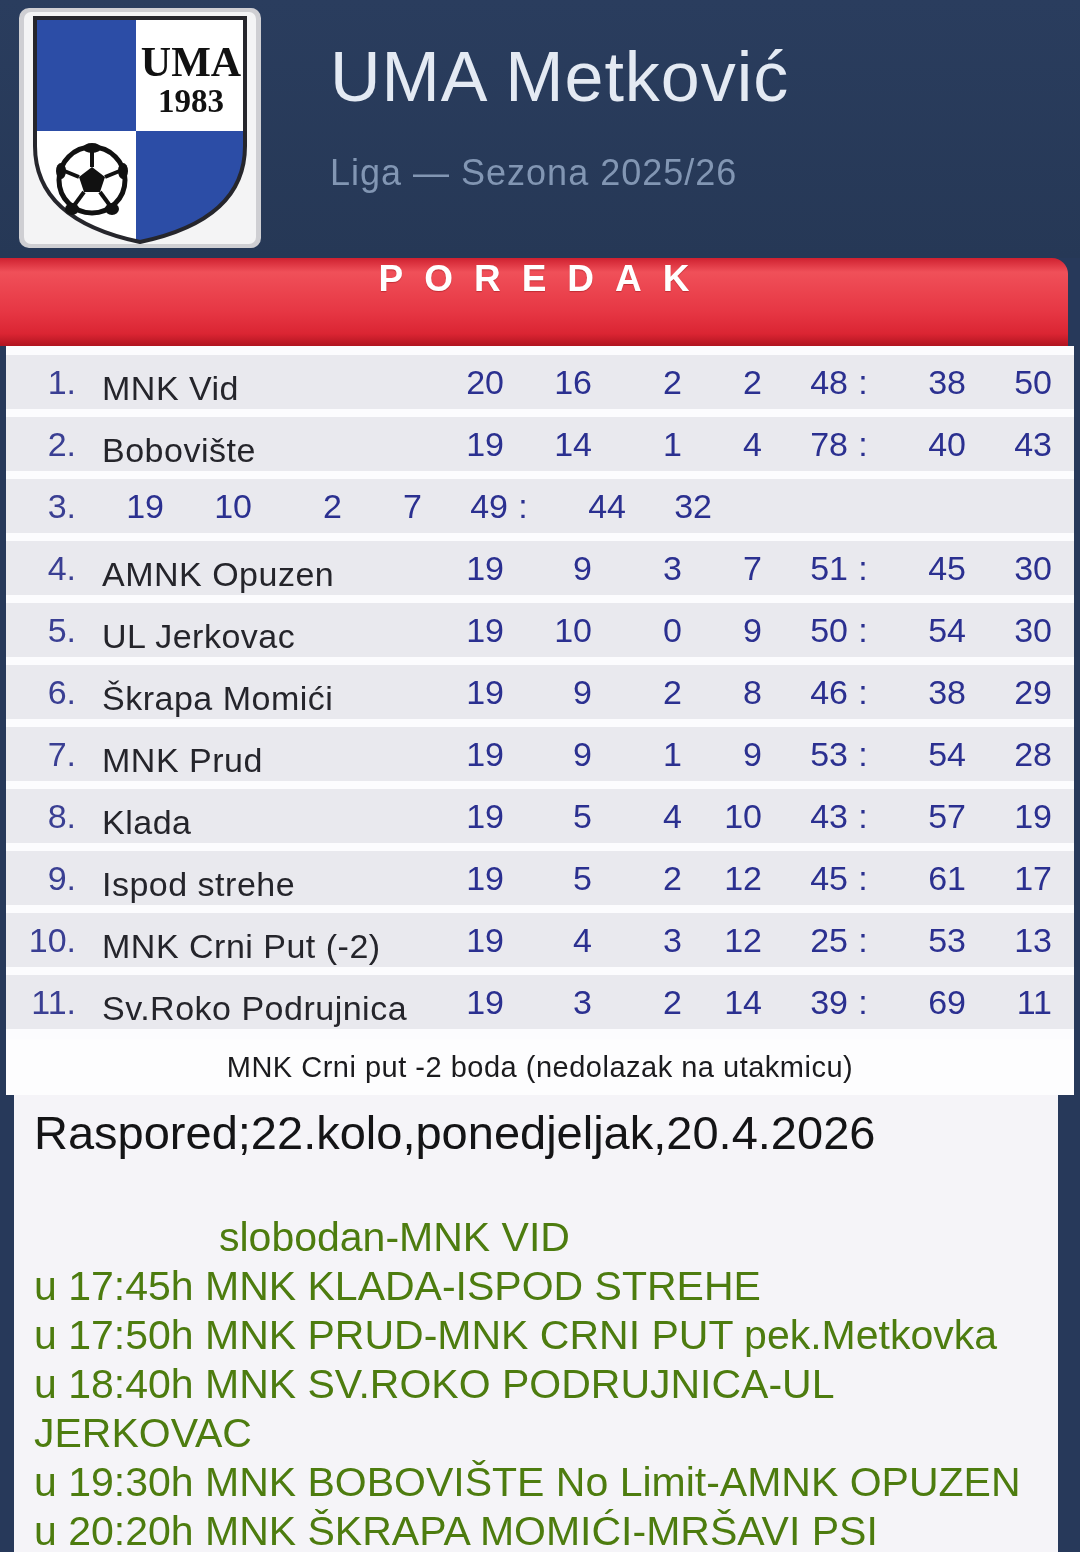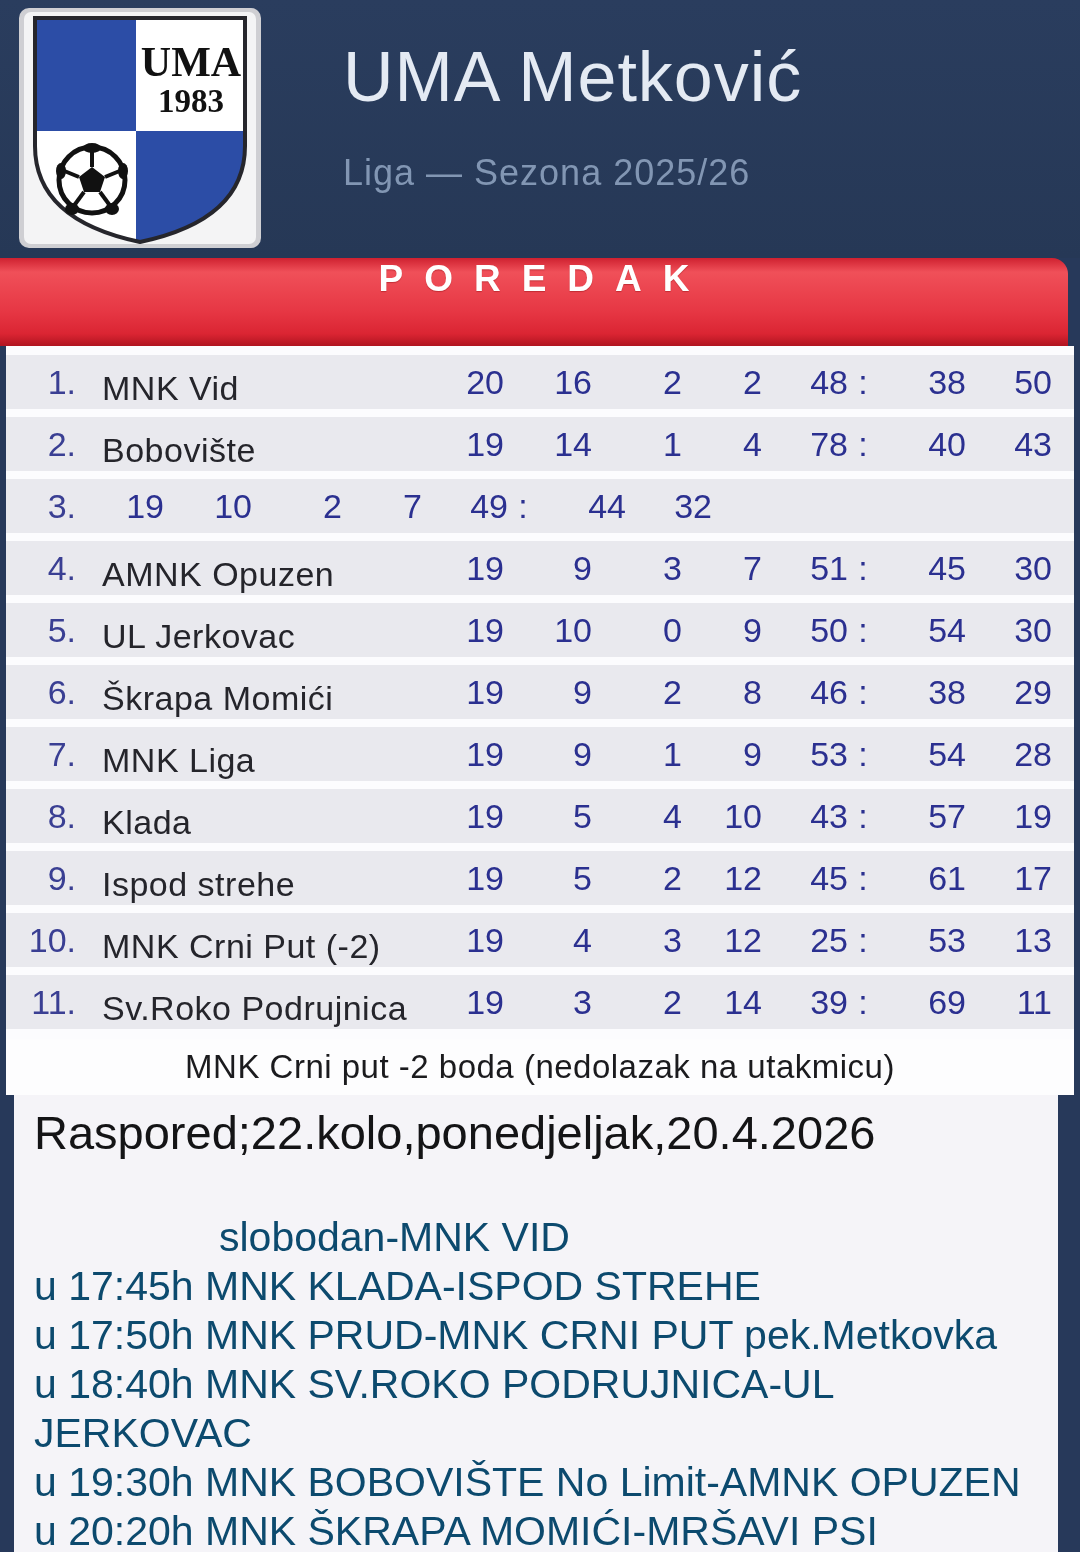--- a/index.html
+++ b/index.html
@@ -17,21 +17,21 @@
     height:258px;
     background:linear-gradient(180deg,#2a3d5e 0%,#263856 100%);
     display:flex; align-items:flex-start;
     position:relative;
   }
   .badge-frame {
     position:absolute; left:8px; top:8px;
     width:242px; height:240px;padding-left:11px;
   }
   .header-titles {
-    position:absolute; left:330px; top:38px; width:700px;margin-left:13px;
+    position:absolute; left:330px; top:38px; width:700px;
   }
   .header-title {
     color:#e4eaf3; font-size:70px; font-weight:400; letter-spacing:1px;
     line-height:78px; white-space:nowrap;
   }
   .header-subtitle {
     color:#8296b3; font-size:36px; font-weight:400; letter-spacing:1px;
     line-height:62px; margin-top:26px; white-space:nowrap;
   }
 
@@ -67,35 +67,35 @@
   .c-l { width:80px; }  .c-gf { width:86px; }
   .c-sep { width:30px; text-align:center; color:#2b3090; flex:none; }
   .c-ga { width:88px; } .c-pts { width:108px; padding-right:22px; }
 
   
   .note-strip {
     margin:0 6px; width:1068px; height:56px;
     background:#fdfdfe;
     display:flex; align-items:center; justify-content:center;
   }
-  .note-text { color:#1b1b1e; font-size:33px; letter-spacing:.5px; }
+  .note-text { color:#1b1b1e; font-size:29px; letter-spacing:.5px; }
 
   
   .schedule-panel {
     margin-left:14px; margin-right:22px; width:1044px; height:466px;
     background:#f5f4f8;
     padding:10px 0 0 20px;
   }
   .schedule-heading {
     color:#141416; font-size:47px; line-height:56px; letter-spacing:0;
     white-space:nowrap;
   }
   .schedule-lines { margin-top:52px; }
   .schedule-line {
-    color:#0c4a6e; font-size:41px; line-height:49px;
+    color:#4d7c0f; font-size:41px; line-height:49px;
     max-width:1005px;
   }
   .schedule-line.indented { padding-left:185px; }
 
   
   .badge-uma  { font-family:"Liberation Serif", serif; font-weight:bold; font-size:42px; fill:#111; }
   .badge-year { font-family:"Liberation Serif", serif; font-weight:bold; font-size:33px; fill:#111; }
 </style>
 </head>
 <body>
@@ -222,21 +222,21 @@
     <div class="c-num c-d">2</div>
     <div class="c-num c-l">8</div>
     <div class="c-num c-gf">46</div>
     <div class="c-sep">:</div>
     <div class="c-num c-ga">38</div>
     <div class="c-num c-pts">29</div>
   </div>
 
   <div class="t-row">
     <div class="c-rank">7.</div>
-    <div class="c-team">MNK Liga</div>
+    <div class="c-team">MNK Prud</div>
     <div class="c-num c-gp">19</div>
     <div class="c-num c-w">9</div>
     <div class="c-num c-d">1</div>
     <div class="c-num c-l">9</div>
     <div class="c-num c-gf">53</div>
     <div class="c-sep">:</div>
     <div class="c-num c-ga">54</div>
     <div class="c-num c-pts">28</div>
   </div>
 

